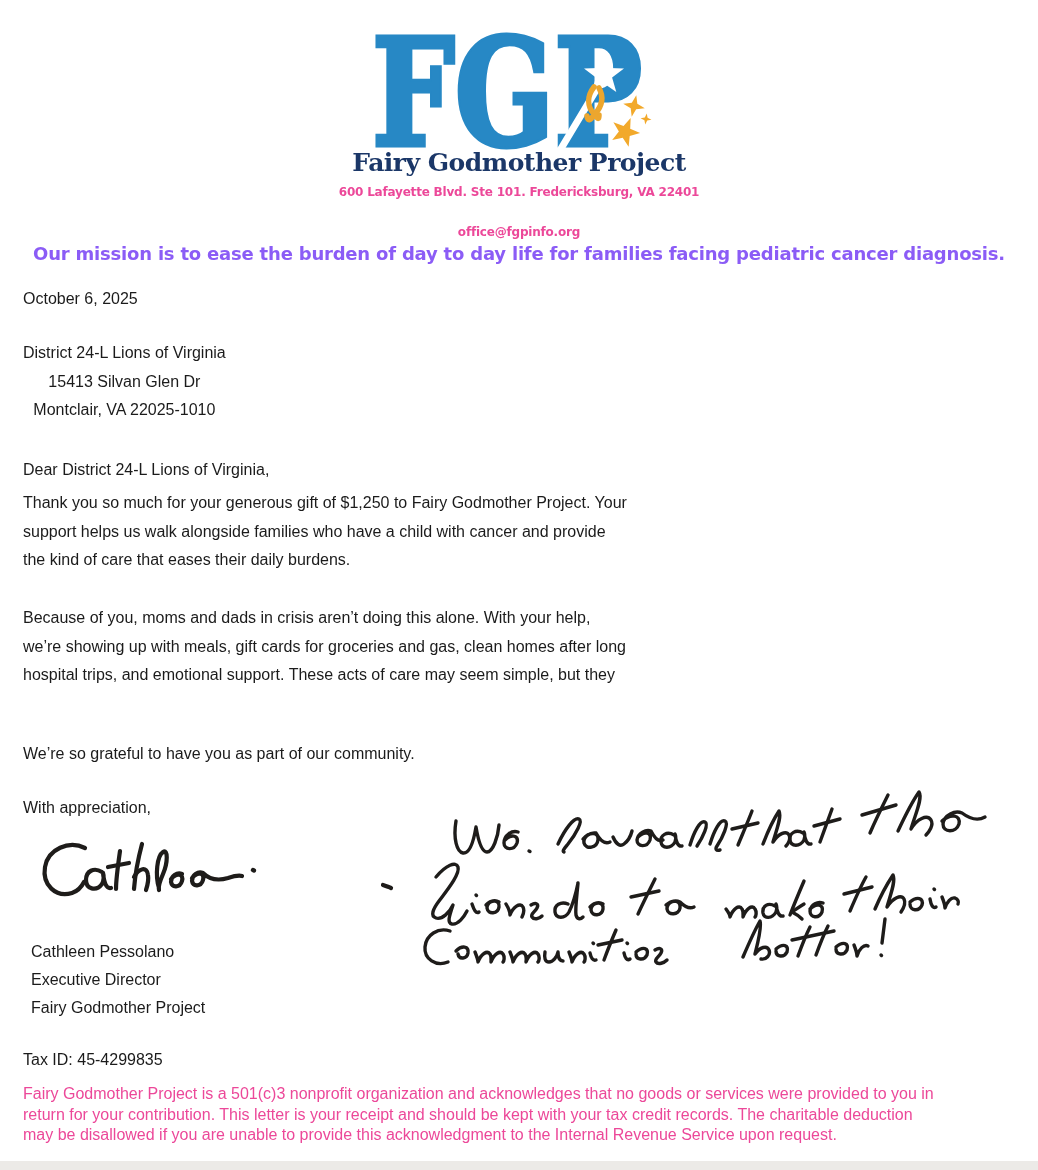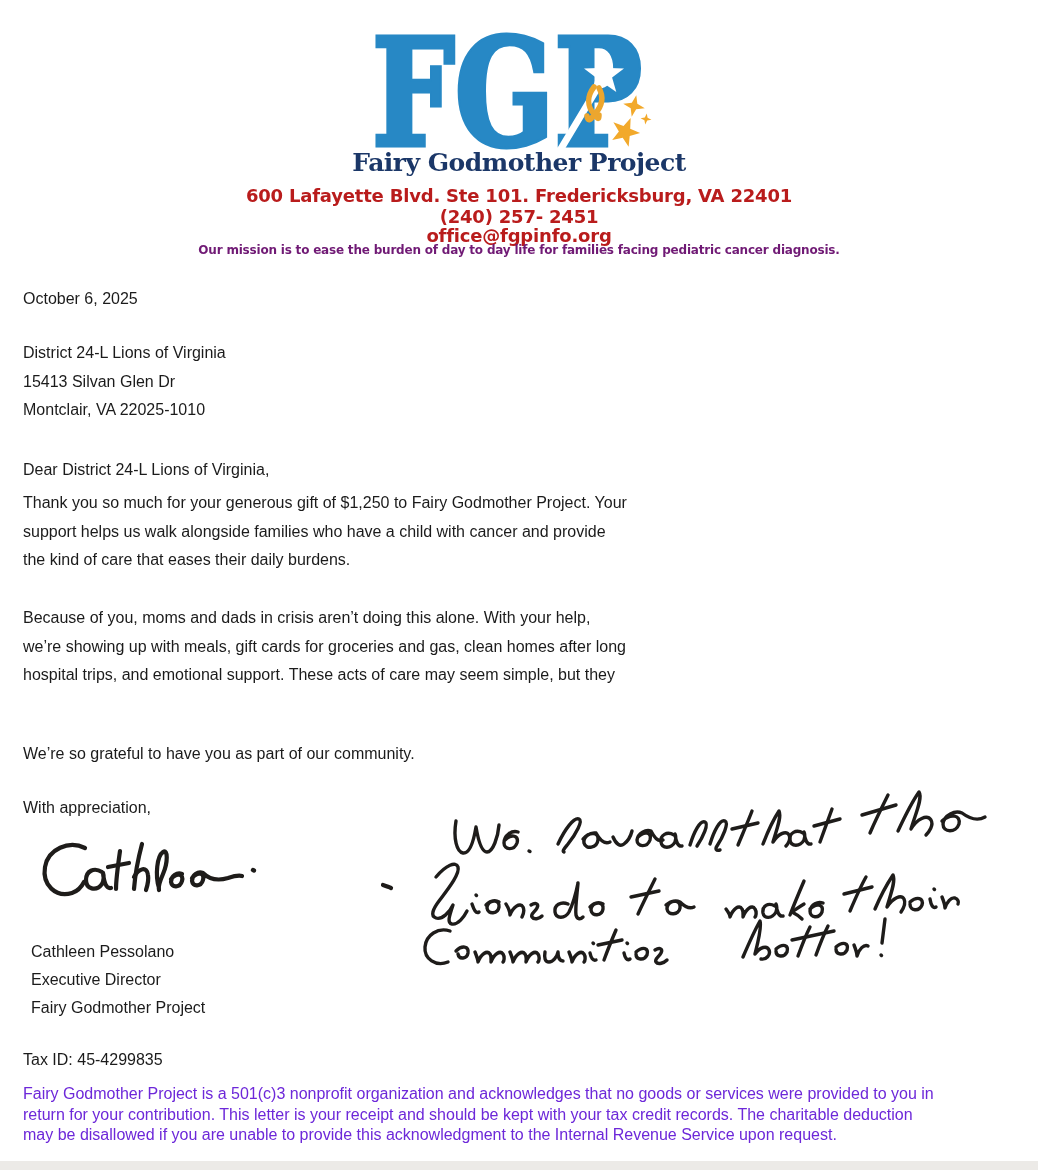--- a/index.html
+++ b/index.html
@@ -10,39 +10,39 @@
   .abs{position:absolute;}
   
   .logo-svg{left:368px;top:24px;width:302px;height:132px;}
   .org-name{
     left:0;top:148px;width:1038px;text-align:center;
     font-family:"DejaVu Serif",serif;font-weight:bold;font-size:25px;
     letter-spacing:-0.5px;color:#1b3768;
   }
   .lh-line{
     left:0;width:1038px;text-align:center;
-    font-family:"DejaVu Sans",sans-serif;font-weight:bold;color:#b91c1c;
-    font-size:18px;letter-spacing:-0.2px;
+    font-family:"DejaVu Sans",sans-serif;font-weight:bold;color:#ec4899;
+    font-size:12px;letter-spacing:-0.2px;
   }
   .lh-address{top:185px;}
   .lh-phone{top:206px;}
   .lh-email{top:225px;}
-  .lh-mission{top:243px;font-size:12px;color:#701a75;}
+  .lh-mission{top:243px;font-size:18px;color:#8b5cf6;}
   
   .body-text{left:23px;font-size:16px;line-height:28.5px;}
   .date-line{top:285px;}
-  .recipient{top:339px;}
+  .recipient{top:339px;text-align:center;}
   .salutation{top:456px;}
   .para1{top:489px;}
   .para2{top:604px;}
   .para3{top:740px;}
   .closing{top:794px;}
   .signer{top:938px;line-height:28px;margin-left:8px;}
   .tax-id{top:1046px;text-align:center;}
-  .footer{top:1084px;font-size:16px;line-height:20.5px;color:#6d28d9;}
+  .footer{top:1084px;font-size:16px;line-height:20.5px;color:#ec4899;}
   
   .sig-svg{left:20px;top:834px;width:392px;height:84px;}
   .note-svg{left:413px;top:777px;width:622px;height:214px;}
   .hand{fill:none;stroke:#1e1c1a;stroke-linecap:round;stroke-linejoin:round;}
   .scan-edge{left:0;bottom:0;width:1038px;height:9px;background:#eceae7;}
 </style>
 </head>
 <body>
 
 <div class="page">
@@ -62,21 +62,20 @@
       <path d="M 231 64 C 236 73, 234 82, 227 90 C 223 95, 220 99, 219 92"></path>
     </g>
 
     <polygon fill="#f2a92b" points="0,-21 5,-6.9 20,-6.5 8.1,2.6 12.3,17 0,8.5 -12.3,17 -8.1,2.6 -20,-6.5 -5,-6.9" transform="translate(257,108) rotate(22) scale(0.72)"></polygon>
     <path fill="#f2a92b" d="M0,-11 L2.8,-2.8 L11,0 L2.8,2.8 L0,11 L-2.8,2.8 L-11,0 L-2.8,-2.8 Z" transform="translate(266,82) rotate(12)"></path>
     <path fill="#f2a92b" d="M0,-11 L2.8,-2.8 L11,0 L2.8,2.8 L0,11 L-2.8,2.8 L-11,0 L-2.8,-2.8 Z" transform="translate(278,95) rotate(8) scale(0.5)"></path>
   </svg>
 
   <div class="abs org-name">Fairy Godmother Project</div>
   <div class="abs lh-line lh-address">600 Lafayette Blvd. Ste 101. Fredericksburg, VA 22401</div>
-  <div class="abs lh-line lh-phone">(240) 257- 2451</div>
   <div class="abs lh-line lh-email">office@fgpinfo.org</div>
   <div class="abs lh-line lh-mission">Our mission is to ease the burden of day to day life for families facing pediatric cancer diagnosis.</div>
 
   <div class="abs body-text date-line">October 6, 2025</div>
 
   <div class="abs body-text recipient">
     <div>District 24-L Lions of Virginia</div>
     <div>15413 Silvan Glen Dr</div>
     <div>Montclair, VA 22025-1010</div>
   </div>

